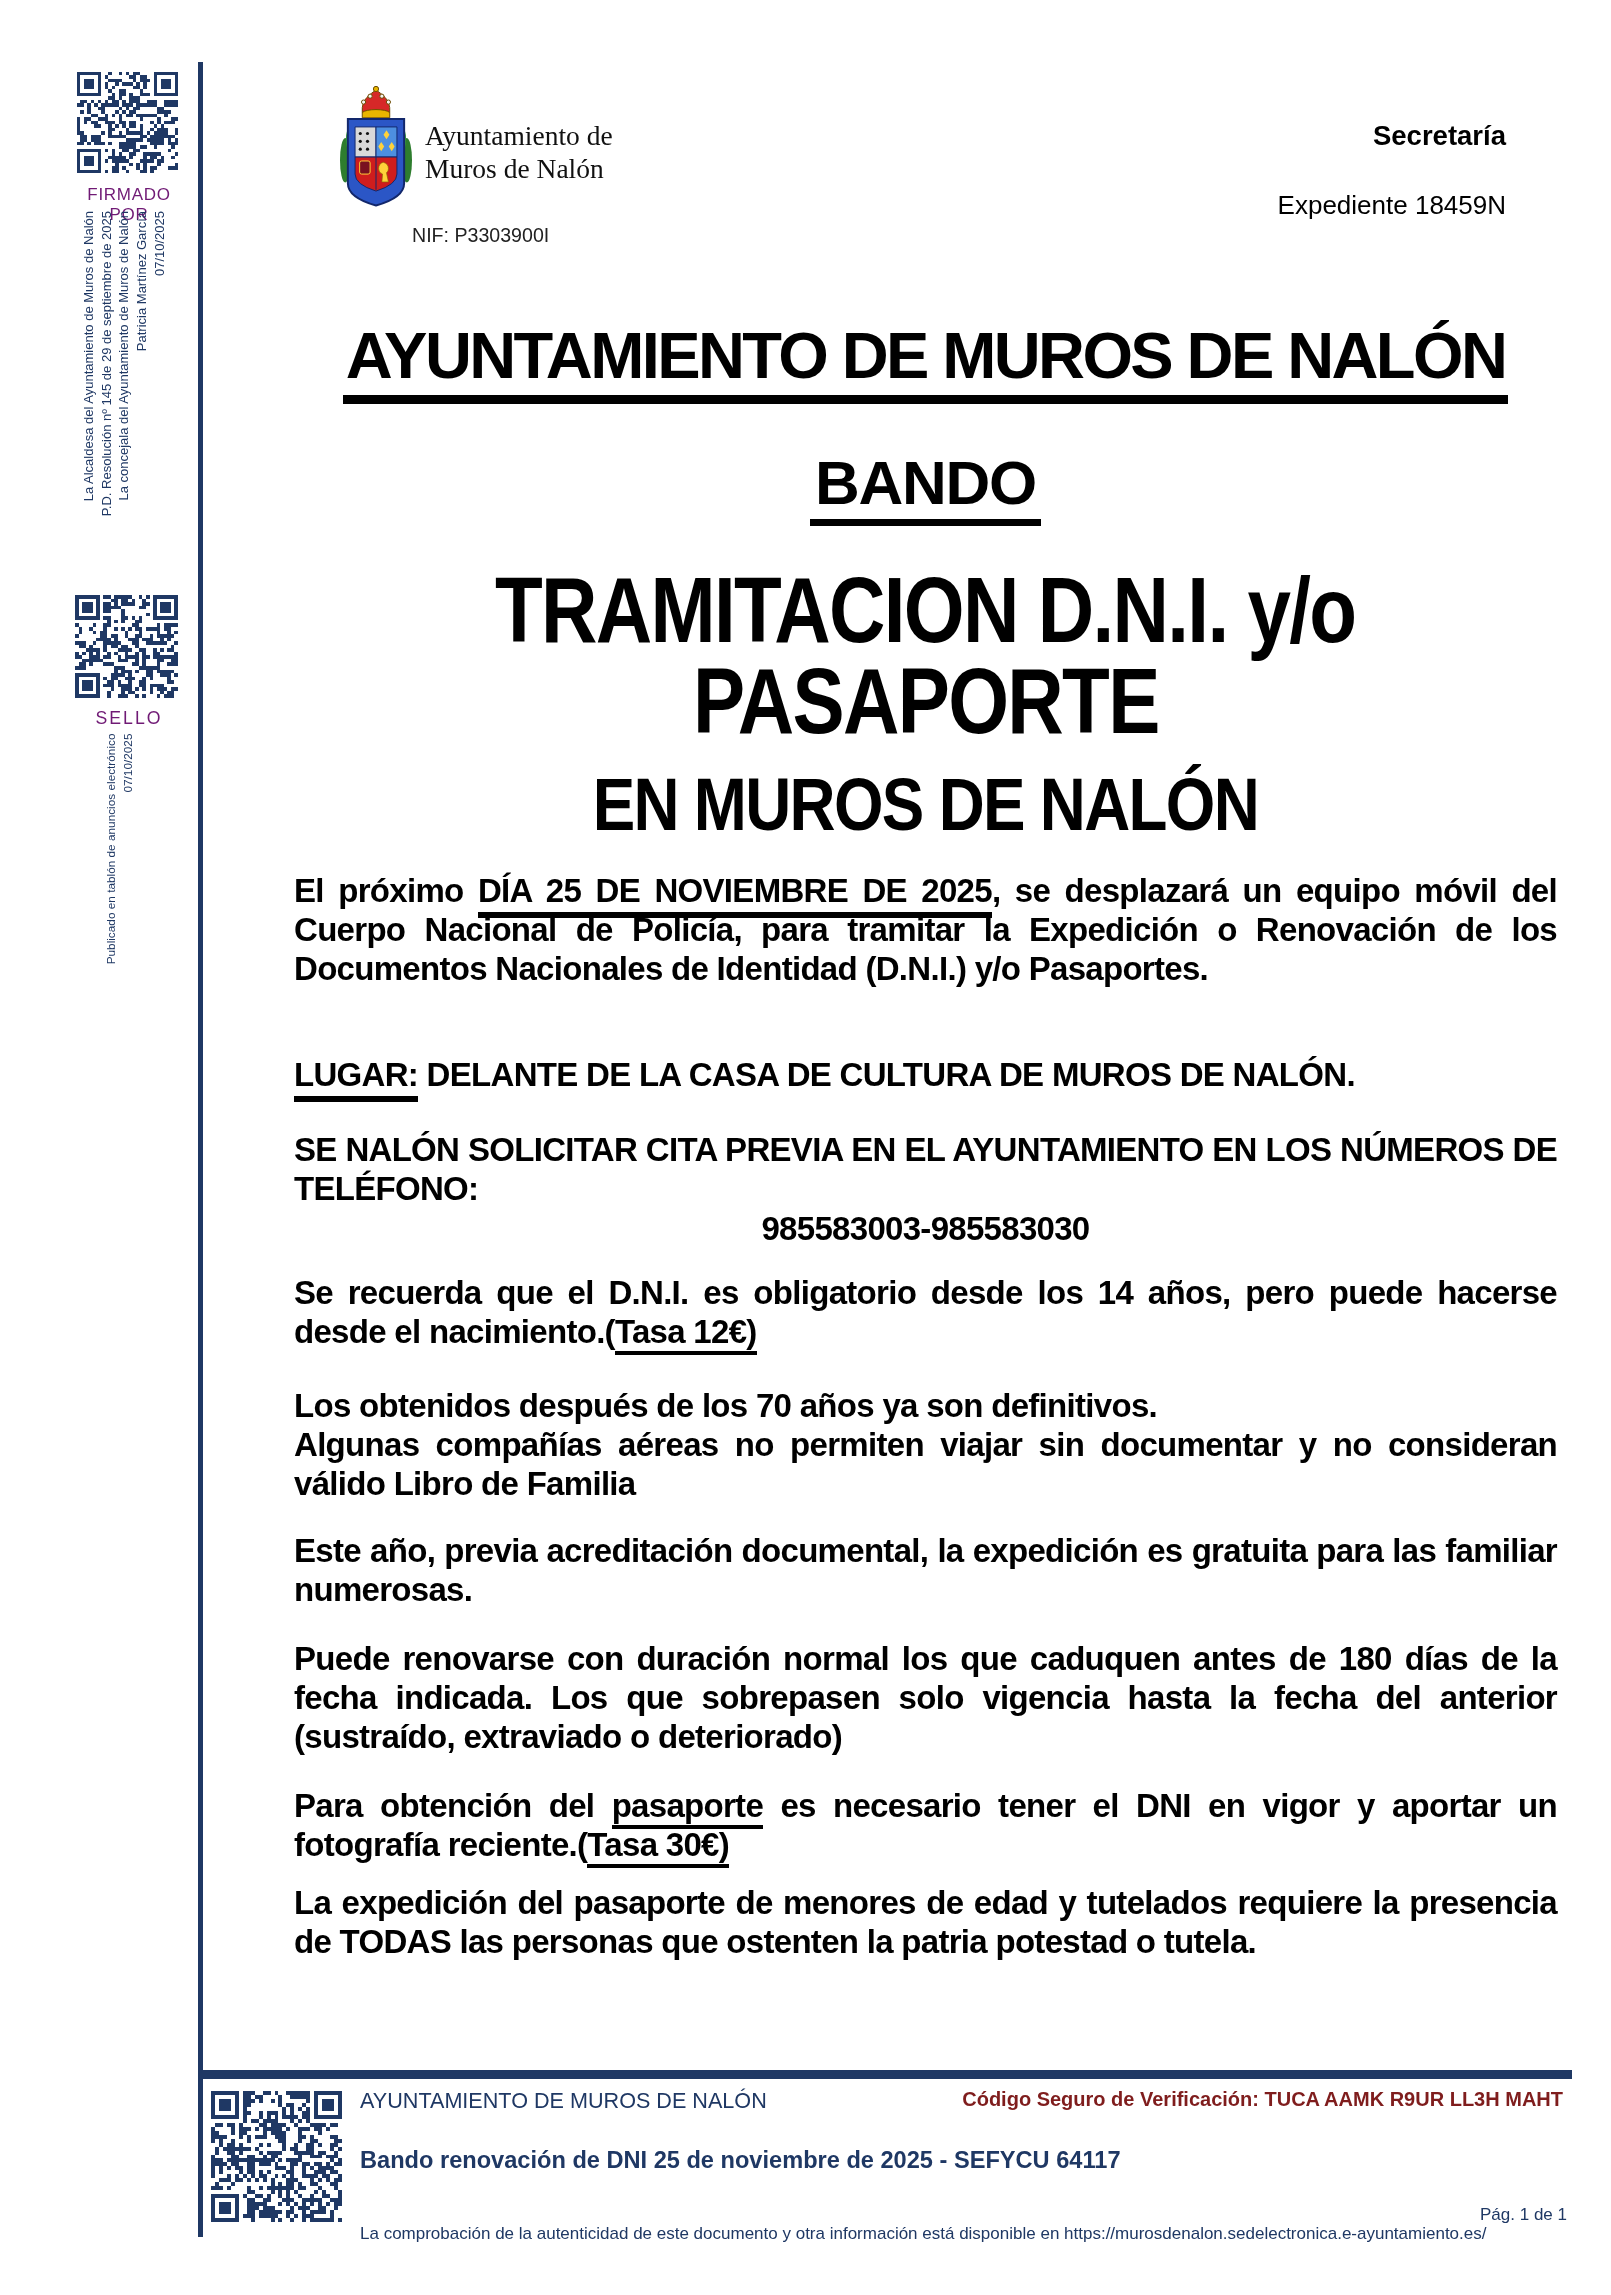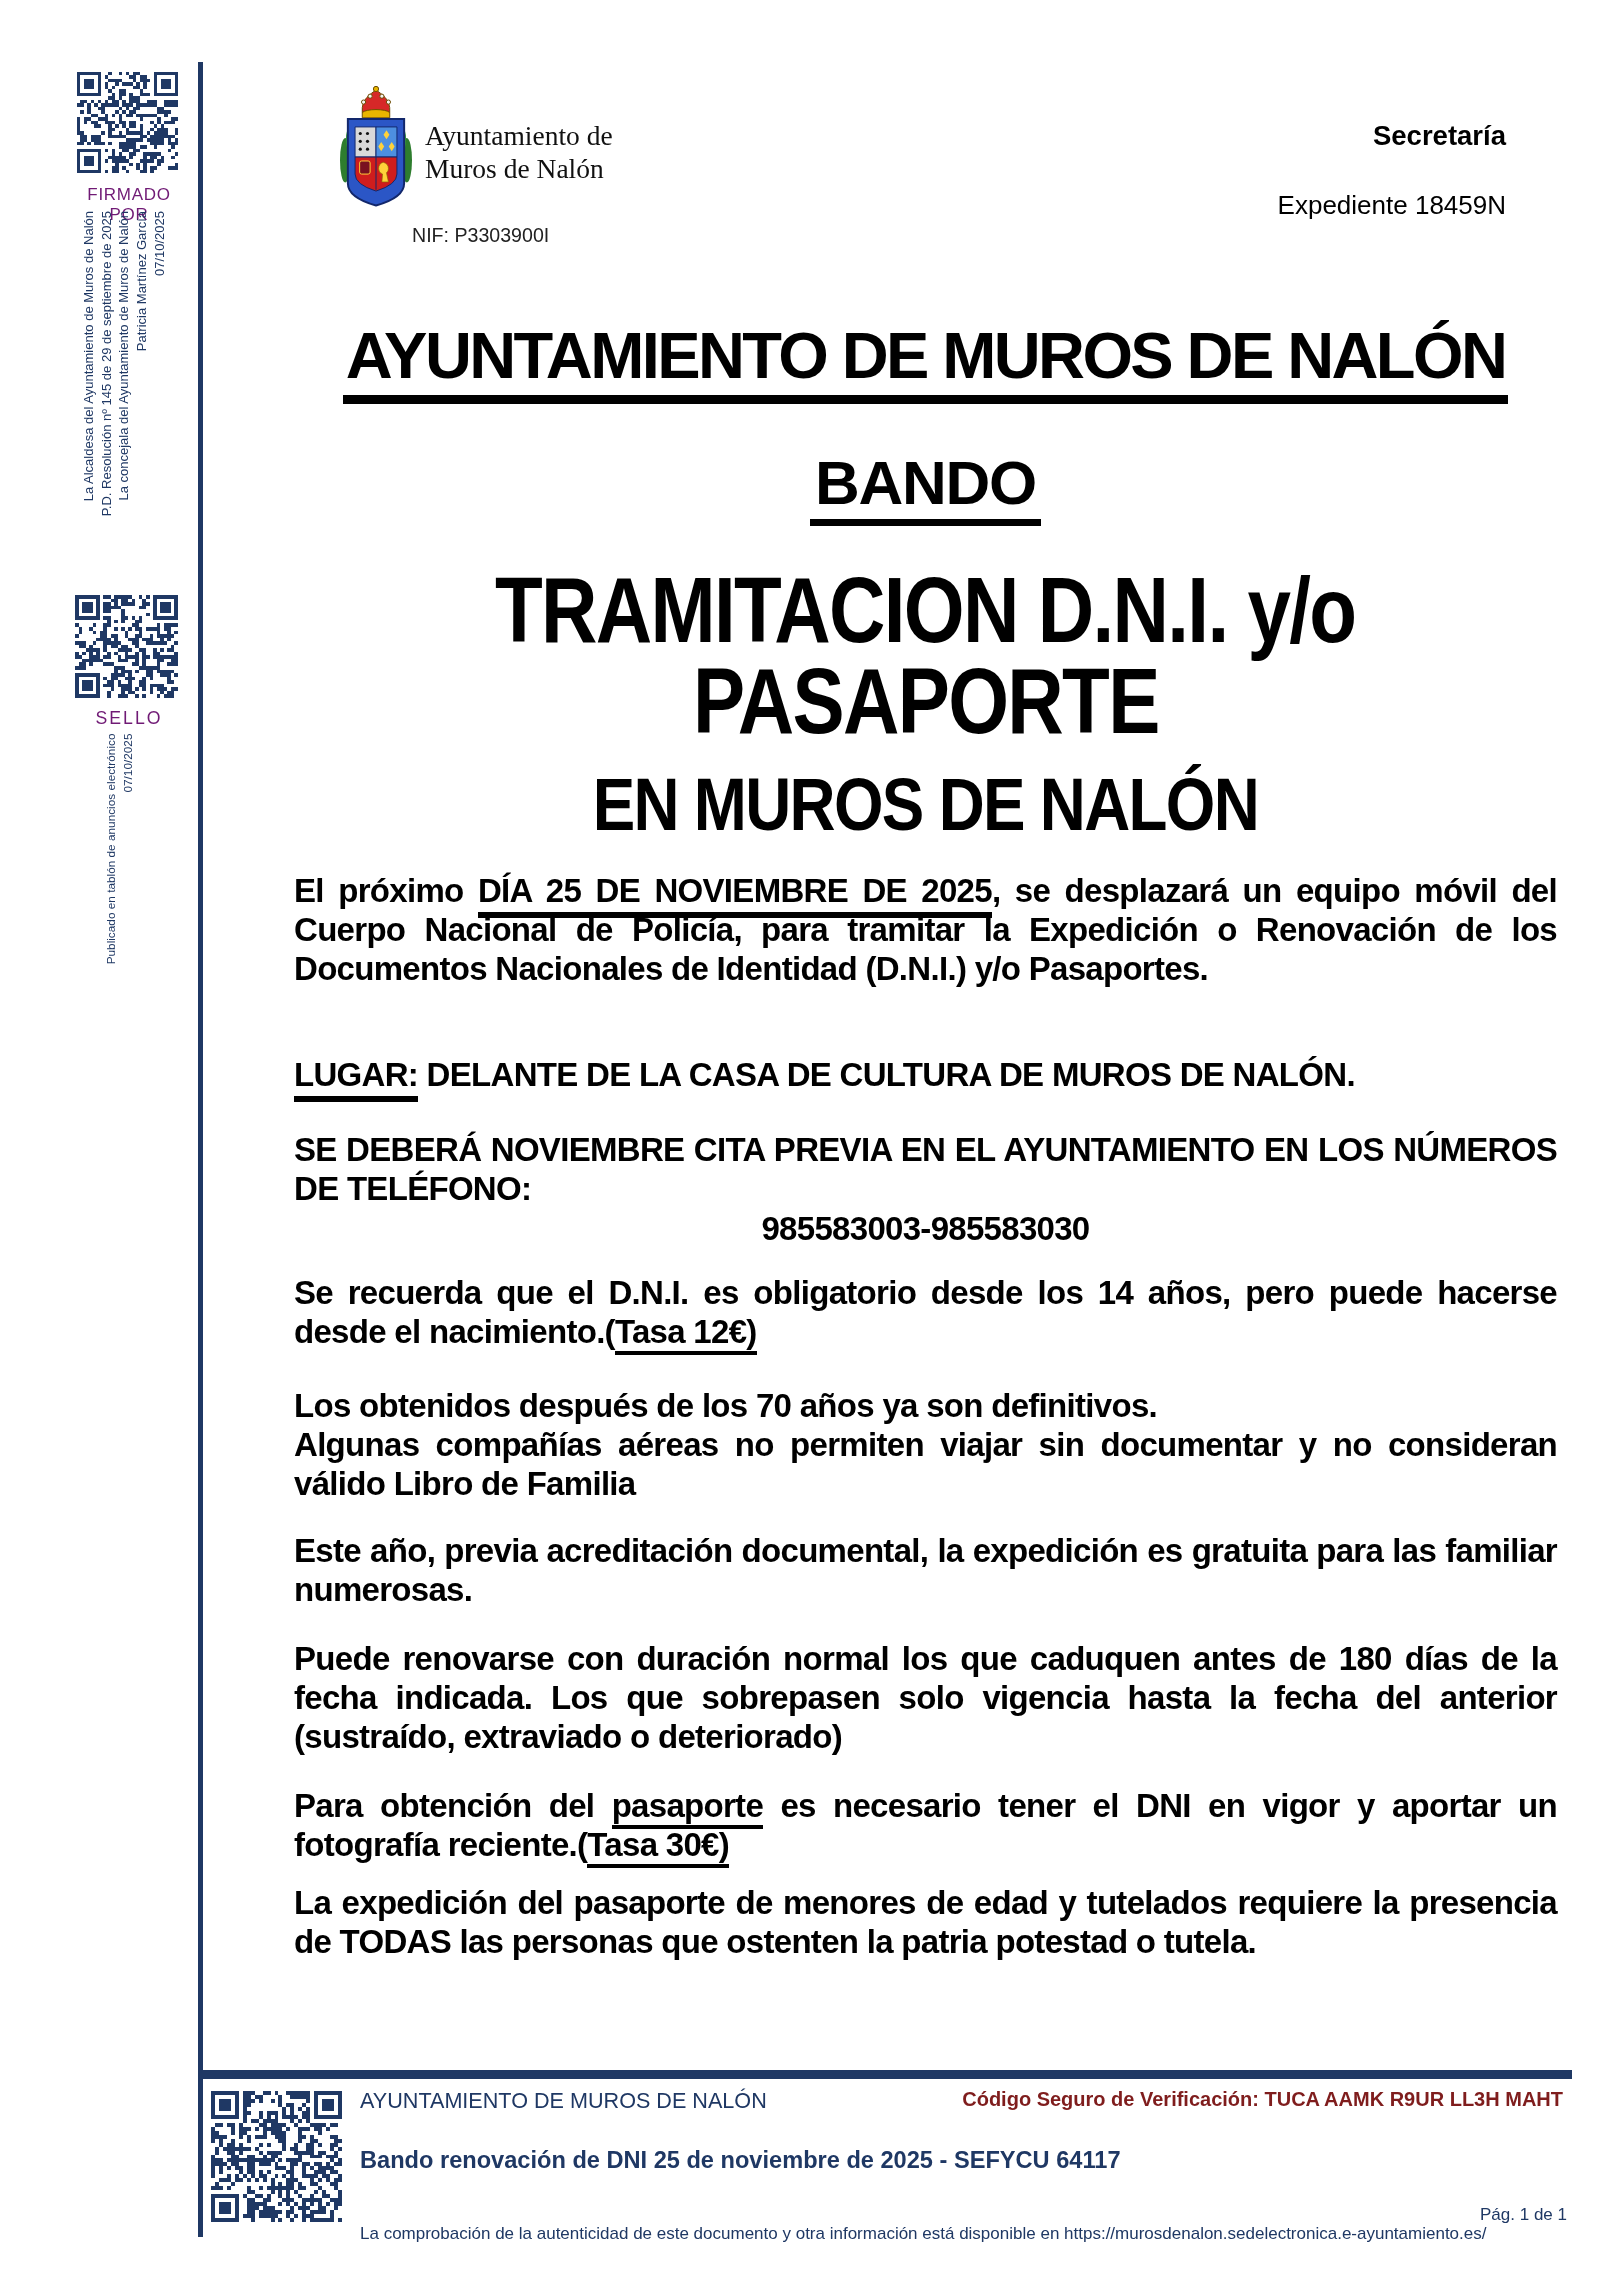--- a/index.html
+++ b/index.html
@@ -783,21 +783,21 @@
   </div>
 
   <div class="para" style="top:871px;">
     <span>El próximo  </span><span class="u-thick">DÍA 25 DE NOVIEMBRE DE 2025</span><span>, se desplazará un equipo móvil del Cuerpo Nacional de Policía,  para tramitar la Expedición o Renovación de los Documentos Nacionales de Identidad (D.N.I.) y/o Pasaportes.</span>
   </div>
 
   <div class="para" style="top:1055px;">
     <span class="u-thick">LUGAR:</span><span> DELANTE DE LA CASA DE CULTURA DE MUROS DE NALÓN.</span>
   </div>
 
-  <div class="para" style="top:1130px;">SE DEBERÁ NOVIEMBRE CITA PREVIA EN EL AYUNTAMIENTO EN LOS NÚMEROS DE TELÉFONO:</div>
+  <div class="para" style="top:1130px;">SE NALÓN SOLICITAR CITA PREVIA EN EL AYUNTAMIENTO EN LOS NÚMEROS DE TELÉFONO:</div>
 
   <div class="para center" style="top:1209px;">985583003-985583030</div>
 
   <div class="para" style="top:1273px;">
     <span>Se recuerda que el D.N.I. es obligatorio desde los 14 años, pero puede hacerse desde el nacimiento.(</span><span class="u-med">Tasa 12€)</span>
   </div>
 
   <div class="para" style="top:1386px;">Los obtenidos después de los 70 años ya son definitivos.</div>
   <div class="para" style="top:1425px;">Algunas compañías aéreas no permiten viajar sin documentar y no consideran válido Libro de Familia</div>
   <div class="para" style="top:1531px;">Este año, previa acreditación documental, la expedición es gratuita para las familiar numerosas.</div>

